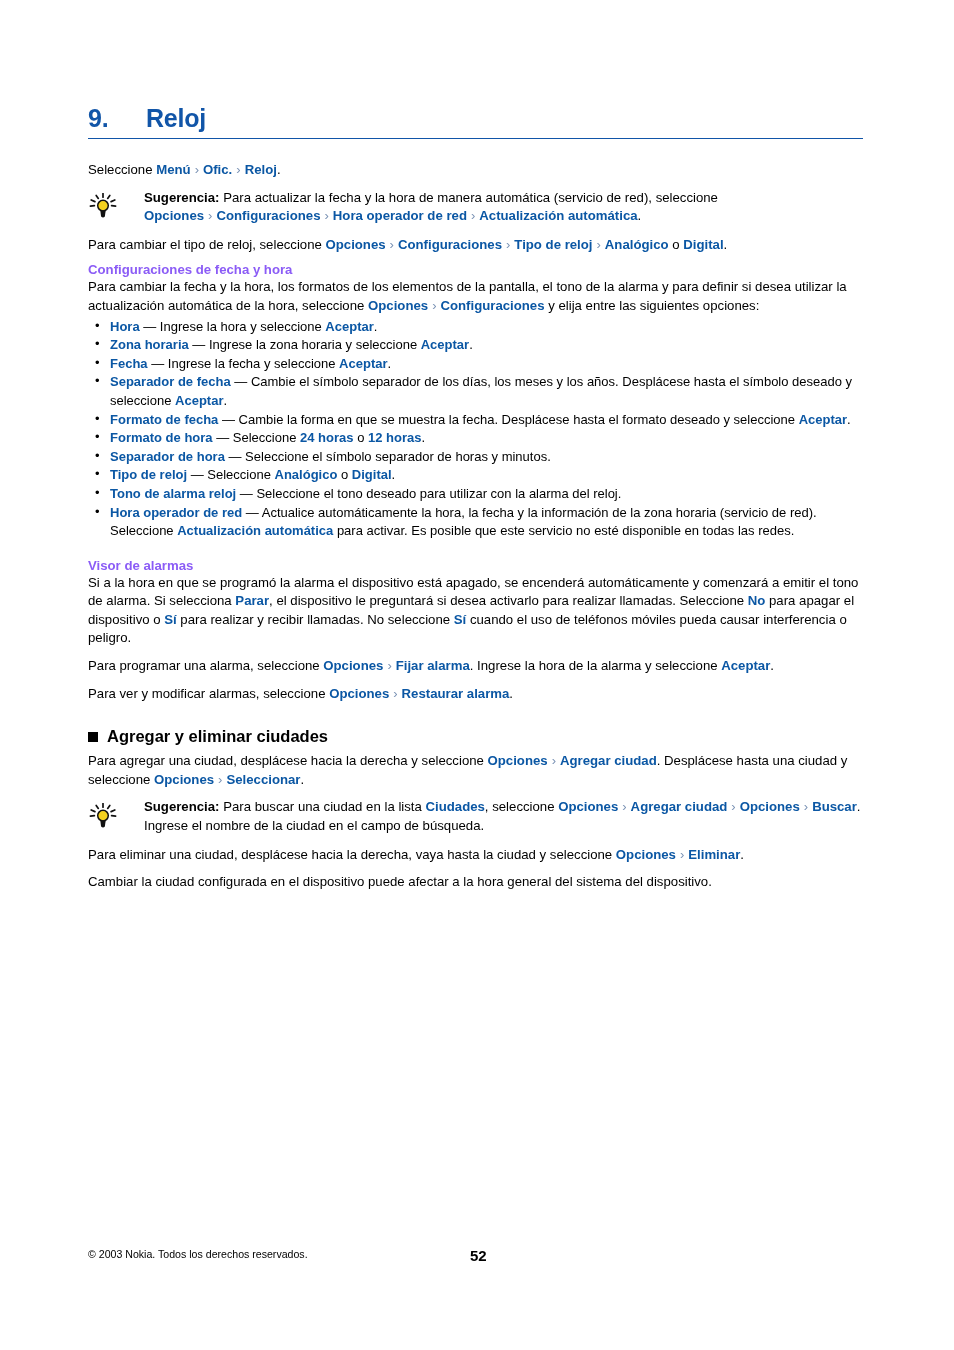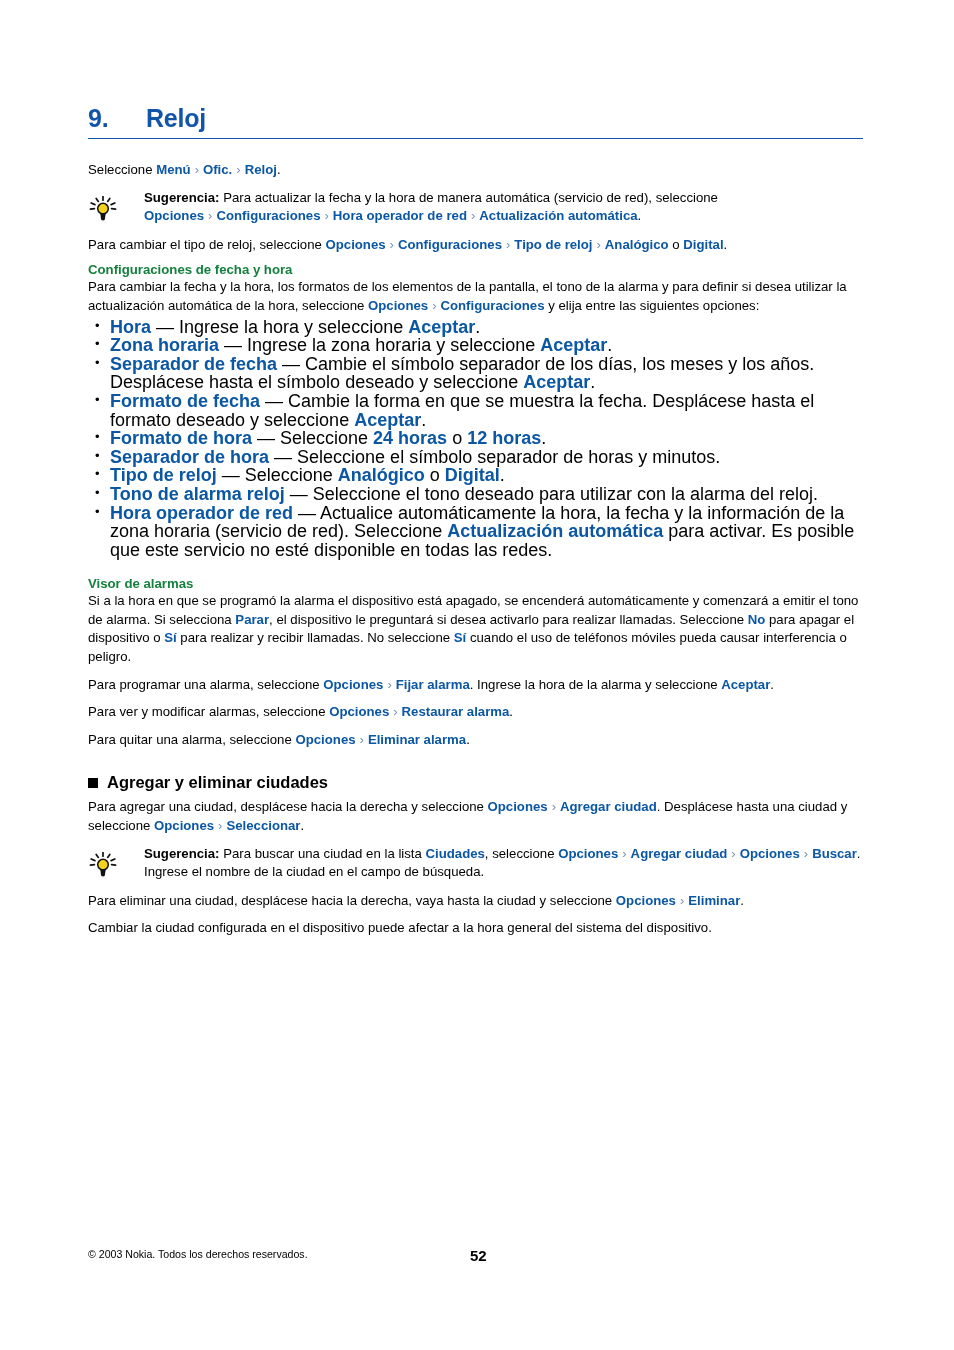--- a/index.html
+++ b/index.html
@@ -63,39 +63,39 @@
     color: #7b93b5;
     font-weight: normal;
     padding: 0 4px;
     font-size: 13px;
   }
   .bold { font-weight: bold; }
 
   
   .tip {
     display: flex;
-    align-items: flex-end;
+    align-items: center;
     margin-bottom: 10px;
   }
   .tip-icon {
     flex: none;
     width: 56px;
     padding-top: 1px;
   }
   .tip-body {
     flex: 1 1 auto;
     font-size: 13.2px;
     line-height: 18.6px;
   }
 
   
   .subhead {
     font-size: 13.2px;
     font-weight: bold;
-    color: #15803d;
+    color: #8b5cf6;
     margin: 8px 0 1px 0;
   }
 
   
   .sectionhead {
     display: flex;
     align-items: center;
     margin: 24px 0 6px 0;
   }
   .sq {
@@ -115,21 +115,21 @@
 
   
   ul.bullets {
     list-style: none;
     margin: 2px 0 0 0;
     padding: 0;
   }
   ul.bullets li {
     position: relative;
     padding-left: 22px;
-    font-size: 18px;
+    font-size: 13px;
     line-height: 18.6px;
     margin-bottom: 0px;
   }
   ul.bullets li::before {
     content: "•";
     position: absolute;
     left: 7px;
     top: -1px;
     color: #000;
     font-size: 13px;
@@ -193,37 +193,37 @@
     </div>
 
     <p class="para-tight"><span>Para cambiar el tipo de reloj, seleccione </span><span class="lnk">Opciones</span><span class="sep">›</span><span class="lnk">Configuraciones</span><span class="sep">›</span><span class="lnk">Tipo de reloj</span><span class="sep">›</span><span class="lnk">Analógico</span><span> o </span><span class="lnk">Digital</span><span>.</span></p>
 
     <div class="subhead">Configuraciones de fecha y hora</div>
     <p class="para-tight"><span>Para cambiar la fecha y la hora, los formatos de los elementos de la pantalla, el tono de la alarma y para definir si desea utilizar la actualización automática de la hora, seleccione </span><span class="lnk">Opciones</span><span class="sep">›</span><span class="lnk">Configuraciones</span><span> y elija entre las siguientes opciones:</span></p>
 
     <ul class="bullets">
       <li><span class="lnk">Hora</span><span> — </span><span>Ingrese la hora y seleccione </span><span class="lnk">Aceptar</span><span>.</span><span class="lnk"></span><span></span></li>
       <li><span class="lnk">Zona horaria</span><span> — </span><span>Ingrese la zona horaria y seleccione </span><span class="lnk">Aceptar</span><span>.</span><span class="lnk"></span><span></span></li>
+      <li><span class="lnk">Fecha</span><span> — </span><span>Ingrese la fecha y seleccione </span><span class="lnk">Aceptar</span><span>.</span><span class="lnk"></span><span></span></li>
       <li><span class="lnk">Separador de fecha</span><span> — </span><span>Cambie el símbolo separador de los días, los meses y los años. Desplácese hasta el símbolo deseado y seleccione </span><span class="lnk">Aceptar</span><span>.</span><span class="lnk"></span><span></span></li>
       <li><span class="lnk">Formato de fecha</span><span> — </span><span>Cambie la forma en que se muestra la fecha. Desplácese hasta el formato deseado y seleccione </span><span class="lnk">Aceptar</span><span>.</span><span class="lnk"></span><span></span></li>
       <li><span class="lnk">Formato de hora</span><span> — </span><span>Seleccione </span><span class="lnk">24 horas</span><span> o </span><span class="lnk">12 horas</span><span>.</span></li>
       <li><span class="lnk">Separador de hora</span><span> — </span><span>Seleccione el símbolo separador de horas y minutos.</span><span class="lnk"></span><span></span><span class="lnk"></span><span></span></li>
       <li><span class="lnk">Tipo de reloj</span><span> — </span><span>Seleccione </span><span class="lnk">Analógico</span><span> o </span><span class="lnk">Digital</span><span>.</span></li>
       <li><span class="lnk">Tono de alarma reloj</span><span> — </span><span>Seleccione el tono deseado para utilizar con la alarma del reloj.</span><span class="lnk"></span><span></span><span class="lnk"></span><span></span></li>
       <li><span class="lnk">Hora operador de red</span><span> — </span><span>Actualice automáticamente la hora, la fecha y la información de la zona horaria (servicio de red). Seleccione </span><span class="lnk">Actualización automática</span><span> para activar. Es posible que este servicio no esté disponible en todas las redes.</span><span class="lnk"></span><span></span></li>
     </ul>
 
     <div class="subhead" style="margin-top:17px;">Visor de alarmas</div>
     <p class="para"><span>Si a la hora en que se programó la alarma el dispositivo está apagado, se encenderá automáticamente y comenzará a emitir el tono de alarma. Si selecciona </span><span class="lnk">Parar</span><span>, el dispositivo le preguntará si desea activarlo para realizar llamadas. Seleccione </span><span class="lnk">No</span><span> para apagar el dispositivo o </span><span class="lnk">Sí</span><span> para realizar y recibir llamadas. No seleccione </span><span class="lnk">Sí</span><span> cuando el uso de teléfonos móviles pueda causar interferencia o peligro.</span></p>
 
     <p class="para"><span>Para programar una alarma, seleccione </span><span class="lnk">Opciones</span><span class="sep">›</span><span class="lnk">Fijar alarma</span><span>. Ingrese la hora de la alarma y seleccione </span><span class="lnk">Aceptar</span><span>.</span></p>
 
     <p class="para"><span>Para ver y modificar alarmas, seleccione </span><span class="lnk">Opciones</span><span class="sep">›</span><span class="lnk">Restaurar alarma</span><span>.</span></p>
 
-    <p class="para"><span>Para quitar una alarma, seleccione </span><span class="lnk">Opciones</span><span class="sep">›</span><span class="lnk">Eliminar alarma</span><span>.</span></p>
 
     <div class="sectionhead">
       <span class="sq"></span>
       <span class="sectionhead-text">Agregar y eliminar ciudades</span>
     </div>
 
     <p class="para"><span>Para agregar una ciudad, desplácese hacia la derecha y seleccione </span><span class="lnk">Opciones</span><span class="sep">›</span><span class="lnk">Agregar ciudad</span><span>. Desplácese hasta una ciudad y seleccione </span><span class="lnk">Opciones</span><span class="sep">›</span><span class="lnk">Seleccionar</span><span>.</span></p>
 
     <div class="tip">
       <span class="tip-icon">

